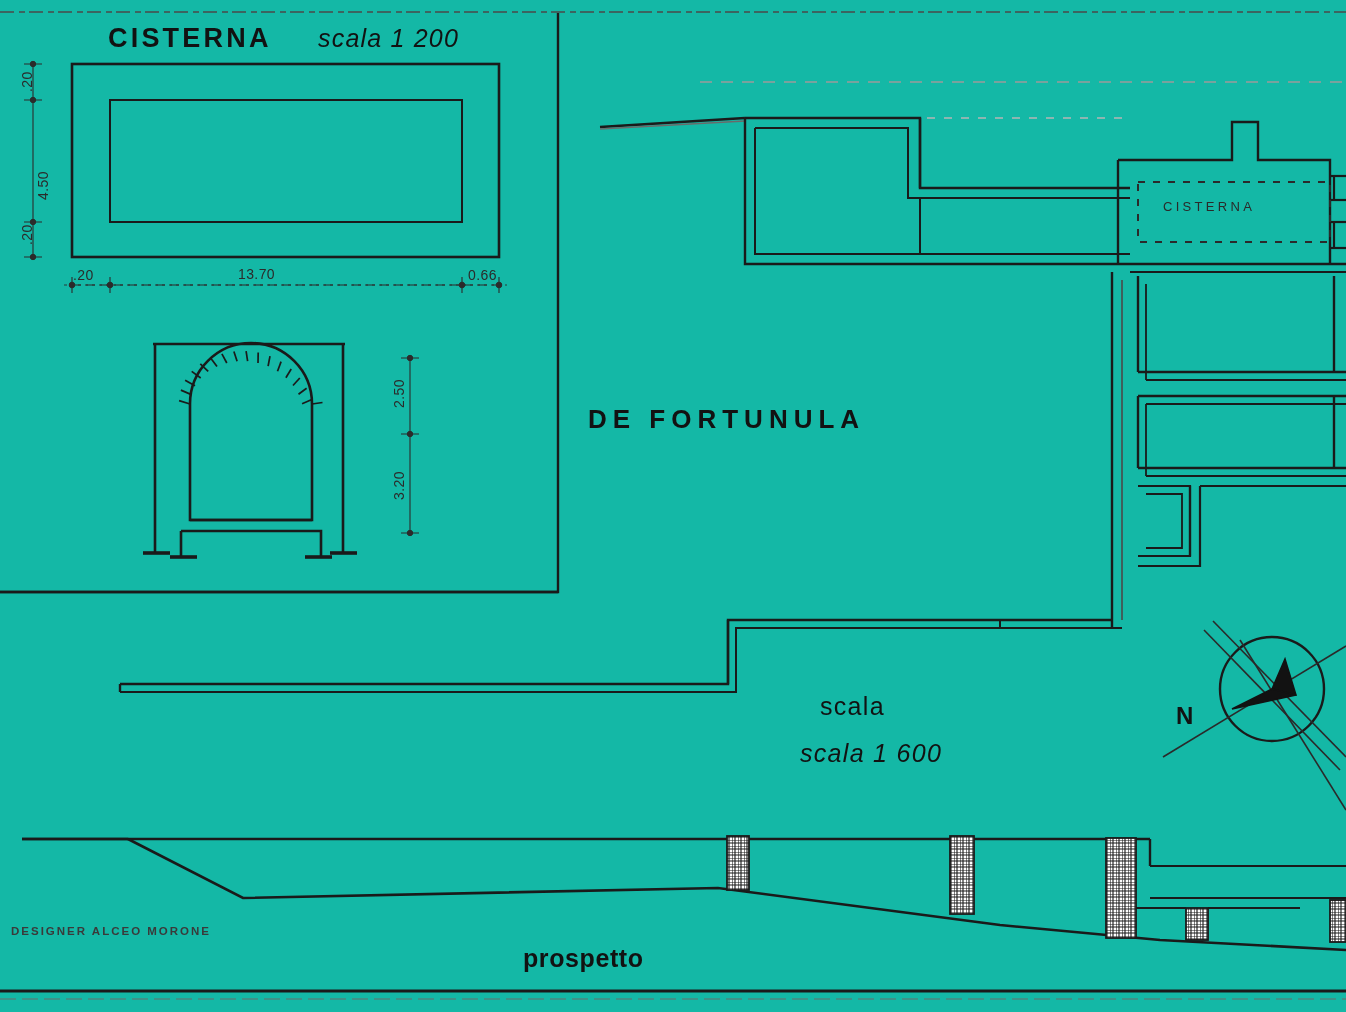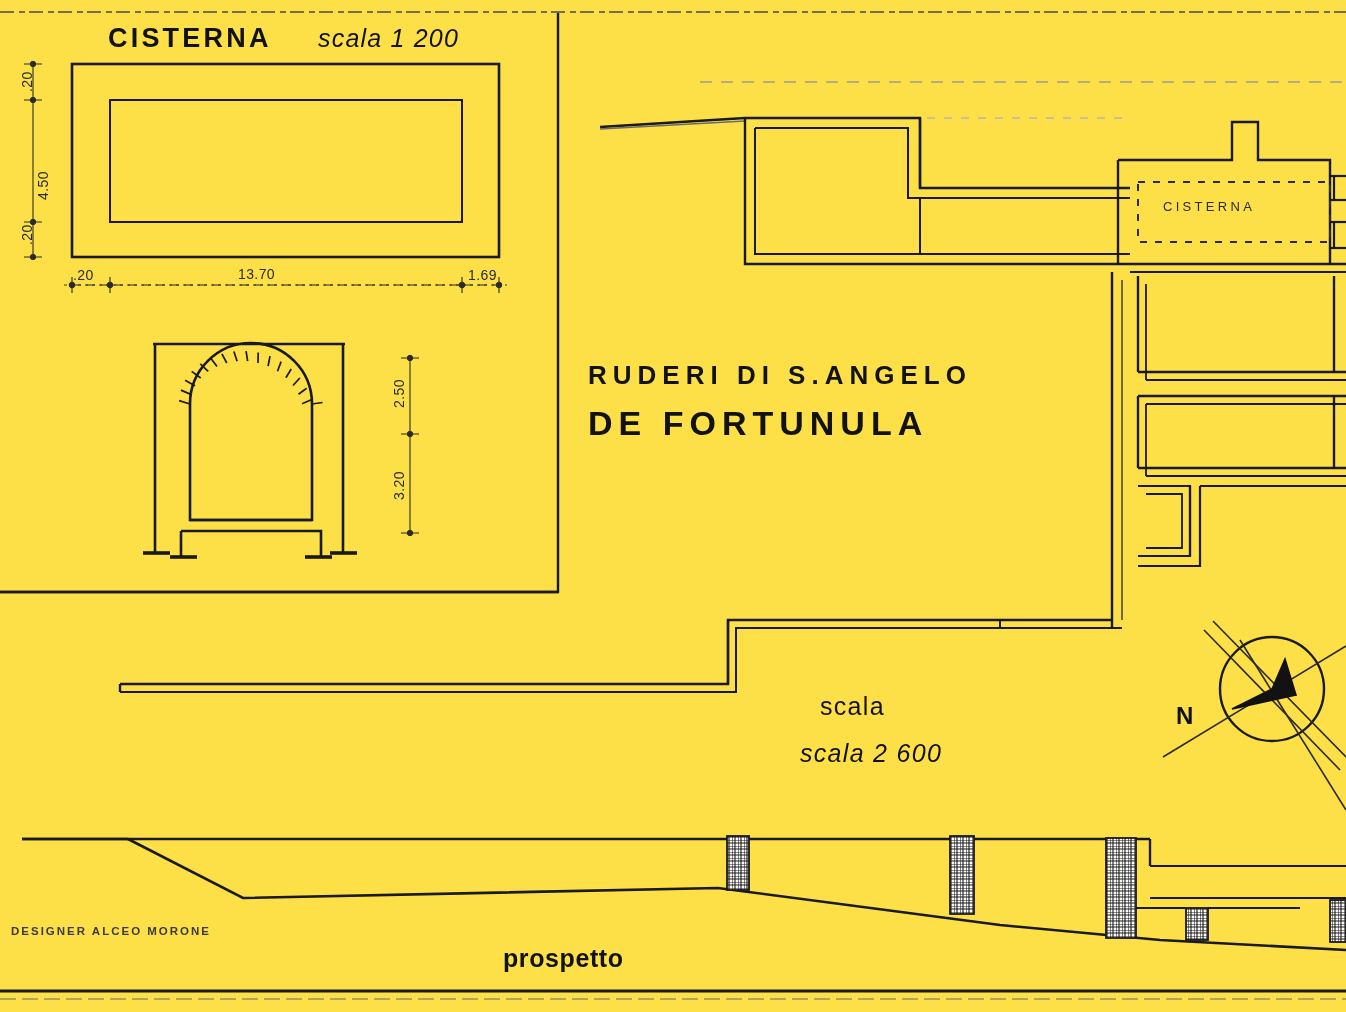--- a/index.html
+++ b/index.html
@@ -5,21 +5,21 @@
 <style>
   html, body {
     margin: 0;
     padding: 0;
     background: #ffffff;
   }
   #sheet {
     position: relative;
     width: 1346px;
     height: 1012px;
-    background: #fde047;
+    background: #14b8a6;
     overflow: hidden;
     font-family: "Liberation Sans", sans-serif;
     color: #1a1a1a;
   }
   #vector-layer {
     position: absolute;
     left: 0;
     top: 0;
     width: 1346px;
     height: 1012px;
@@ -46,37 +46,37 @@
     letter-spacing: 1.2px;
   }
   .title-main-1 {
     left: 588px; top: 362px;
     font-size: 26px;
     font-weight: bold;
     letter-spacing: 6.0px;
   }
   .title-main-2 {
     left: 588px; top: 406px;
-    font-size: 34px;
+    font-size: 26px;
     font-weight: bold;
     letter-spacing: 6.0px;
   }
   .label-pianta {
     left: 820px; top: 694px;
     font-size: 25px;
     letter-spacing: 1.3px;
   }
   .label-pianta-scale {
     left: 800px; top: 741px;
     font-size: 25px;
     font-style: italic;
     letter-spacing: 1.3px;
   }
   .label-prospetto {
-    left: 503px; top: 946px;
+    left: 523px; top: 946px;
     font-size: 25px;
     font-weight: bold;
     letter-spacing: 0.6px;
   }
   .label-north {
     left: 1176px; top: 704px;
     font-size: 24px;
     font-weight: bold;
   }
   .label-cisterna-plan {
@@ -318,31 +318,30 @@
   <div class="txt title-cisterna">CISTERNA</div>
 
   <div class="txt title-cisterna-scale">scala 1 200</div>
 
   <div class="txt dim dim-rot d-v-top">.20</div>
   <div class="txt dim dim-rot d-v-mid">4.50</div>
   <div class="txt dim dim-rot d-v-bot">.20</div>
 
   <div class="txt dim d-h-left">.20</div>
   <div class="txt dim d-h-mid">13.70</div>
-  <div class="txt dim d-h-right">1.69</div>
+  <div class="txt dim d-h-right">0.66</div>
 
   <div class="txt dim dim-rot d-s-top">2.50</div>
   <div class="txt dim dim-rot d-s-bot">3.20</div>
 
-  <div class="txt title-main-1">RUDERI  DI   S.ANGELO</div>
   <div class="txt title-main-2">DE  FORTUNULA</div>
 
   <div class="txt label-cisterna-plan">CISTERNA</div>
   <div class="txt label-pianta">scala</div>
-  <div class="txt label-pianta-scale">scala 2 600</div>
+  <div class="txt label-pianta-scale">scala 1 600</div>
 
   <div class="txt label-north">N</div>
 
   <div class="txt label-prospetto">prospetto</div>
 
   <div class="txt designer">DESIGNER  ALCEO  MORONE</div>
 
 </div>
 
 </body></html>

